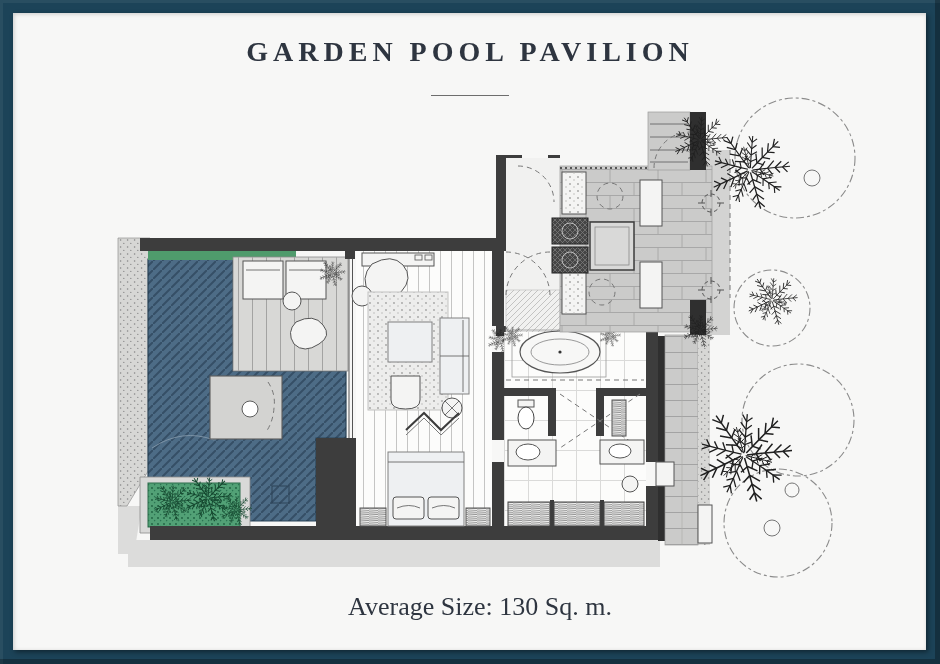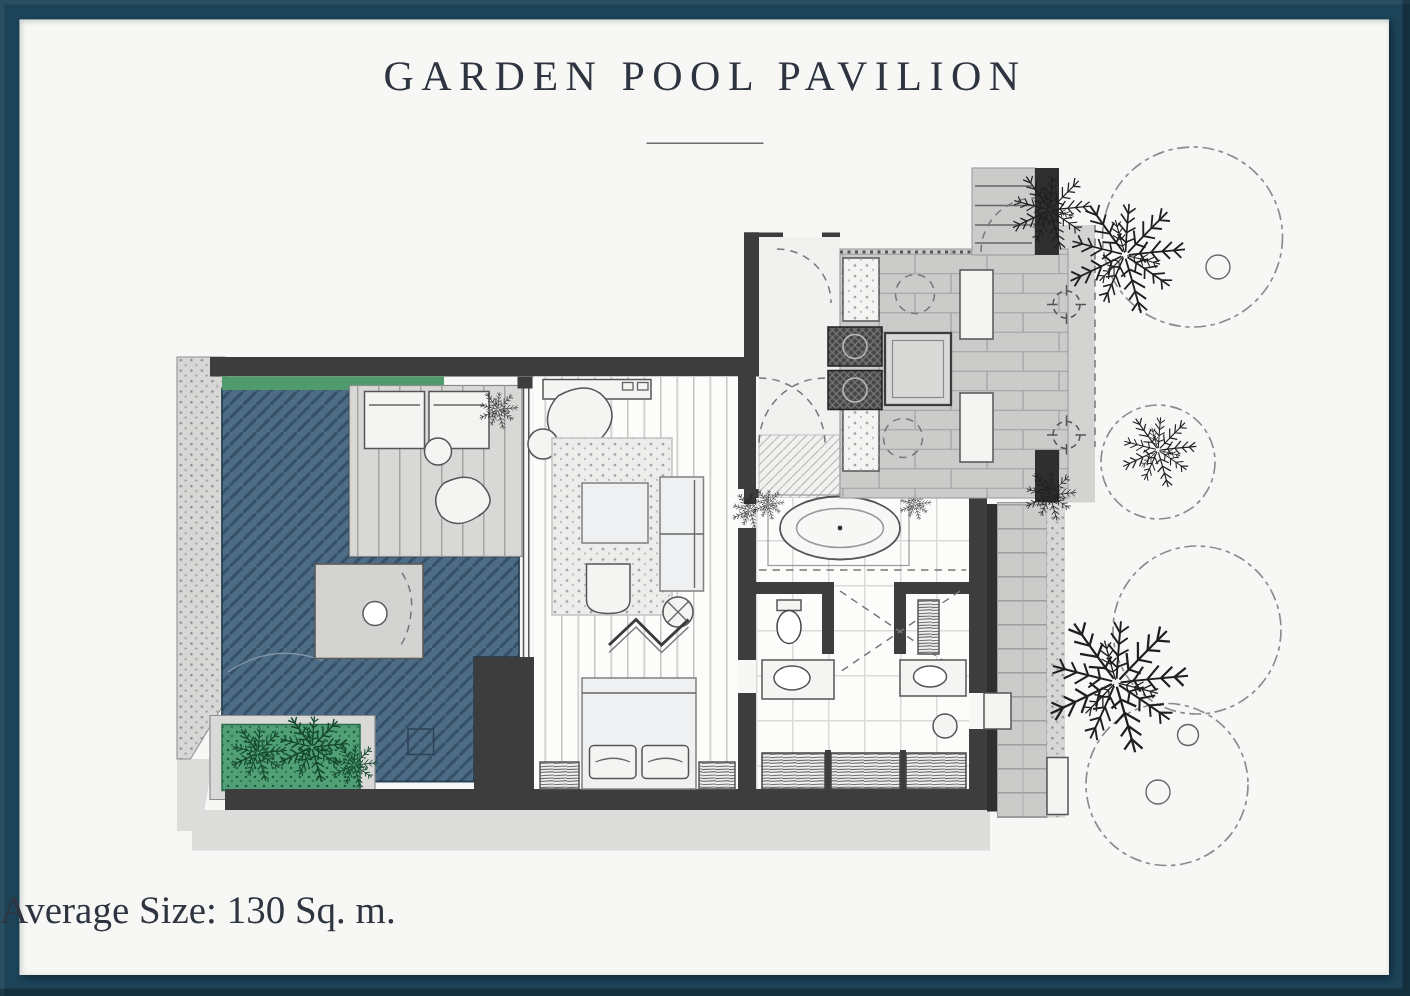--- a/index.html
+++ b/index.html
@@ -3,25 +3,25 @@
 <meta charset="utf-8">
 <style>
   html,body{margin:0;padding:0;width:940px;height:664px;overflow:hidden;
     font-family:"Liberation Serif","DejaVu Serif",serif;}
   .frame{position:absolute;inset:0;background:var(--c-frame,#1c4358);}
   .frame-shade{position:absolute;inset:0;box-shadow:inset -5px -5px 0 rgba(0,0,0,.28), inset 3px 3px 0 rgba(255,255,255,.06);}
   .sheet{position:absolute;left:13px;top:13px;right:14px;bottom:14px;
     background:var(--c-page_bg,#f7f7f6);
     box-shadow:2px 2px 5px rgba(0,0,0,.45), inset 1px 1px 4px rgba(0,0,0,.18);}
   .title{position:absolute;left:0;right:0;top:36px;text-align:center;
-    font-size:28px;letter-spacing:5px;color:var(--c-ink,#2e3540);font-weight:400;}
+    font-size:28px;letter-spacing:5px;color:var(--c-ink,#2e3540);font-weight:700;}
   .rule{position:absolute;left:50%;top:95px;width:78px;margin-left:-39px;
     border-top:1.5px solid #6d6d6d;}
-  .footer{position:absolute;left:0;right:0;top:592px;text-align:left;
-    font-size:26px;color:var(--c-ink,#2e3540);}
+  .footer{position:absolute;left:0;right:0;top:592px;text-align:center;
+    font-size:26px;color:var(--c-ink,#2e3540);padding-left:20px;}
   svg{position:absolute;left:0;top:0;}
   .wall{fill:var(--c-wall,#3d3d3d);}
   .pool{fill:var(--c-pool,#4d6c86);stroke:var(--c-pool_line,#2b4559);stroke-width:1.2;}
   .deck{fill:var(--c-deck,#d8d8d6);stroke:#8a8a8a;stroke-width:.8;}
   .paving{fill:var(--c-paving,#cbcbca);stroke:#9a9a9a;stroke-width:.7;}
   .apron{fill:#d3d3d2;}
   .hedge{fill:var(--c-hedge,#4f9b6c);}
   .platform{fill:var(--c-platform,#d3d3d1);stroke:#5c5c5c;stroke-width:1.1;}
   .shadowband{fill:var(--c-shadow,#dcdcdb);}
   .floor{fill:#fcfcfb;}

